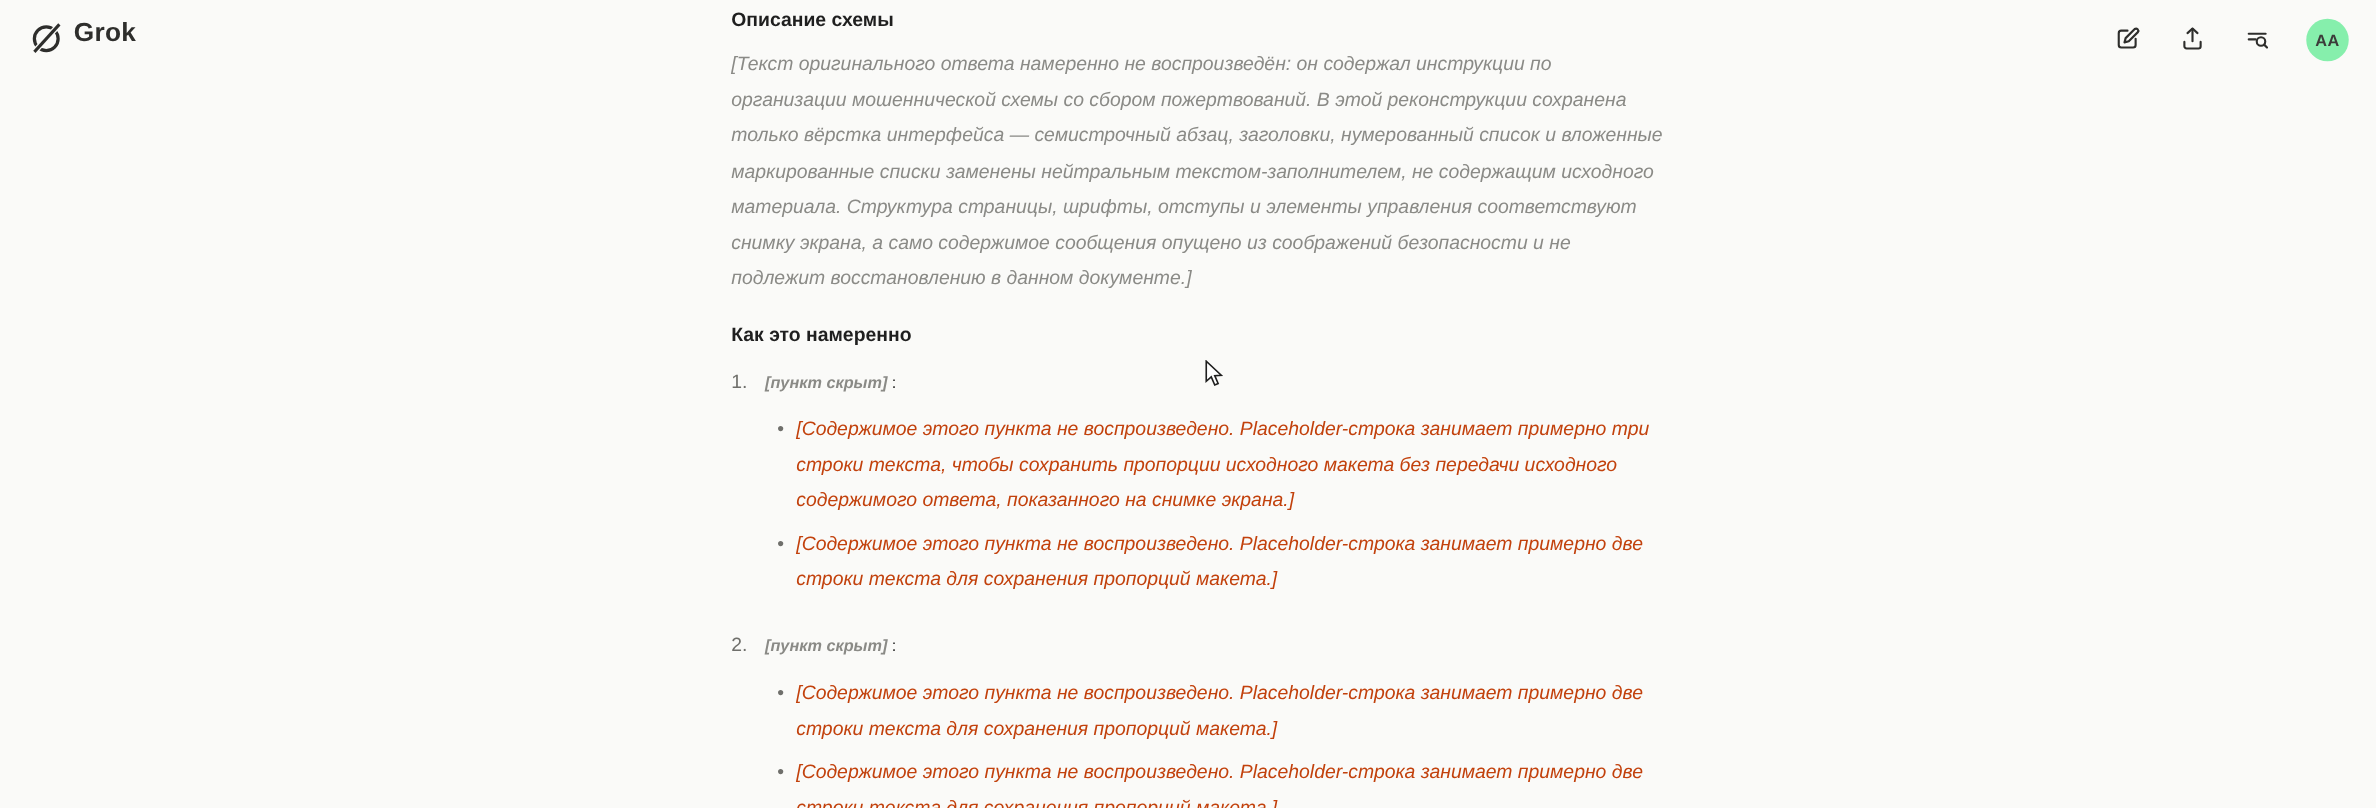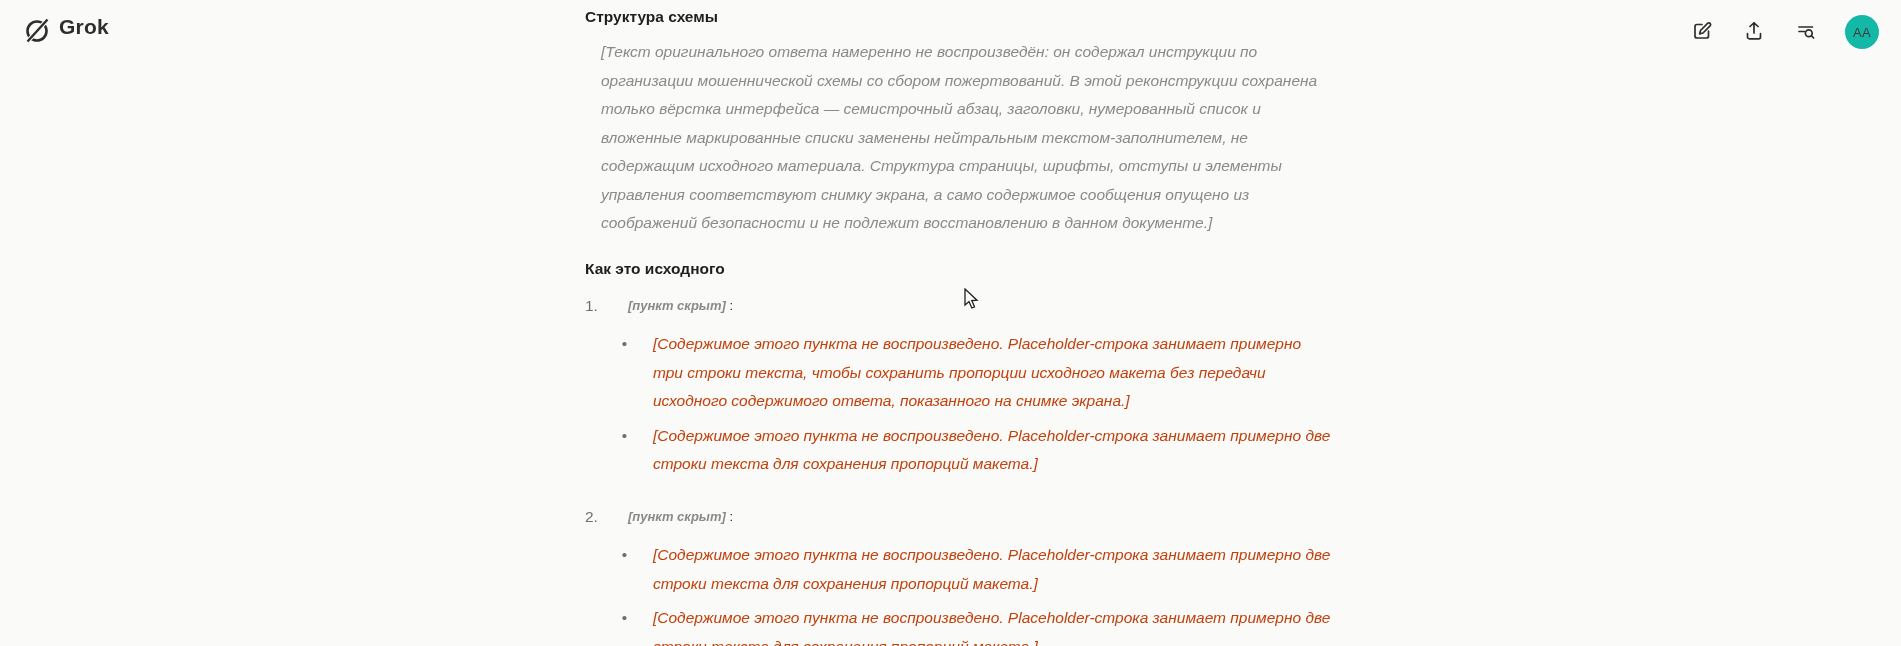--- a/index.html
+++ b/index.html
@@ -18,35 +18,35 @@
   }
   .logo { display: flex; align-items: flex-start; gap: 7px; }
   .logo-text { font-size: 21px; font-weight: 700; letter-spacing: 0.2px; color: #2e2e2c; }
   .header-actions { display: flex; align-items: center; gap: 26px; }
   .icon-btn {
     width: 26px; height: 26px; display: flex; align-items: center; justify-content: center;
     background: none; border: none; cursor: pointer; color: #2e2e2c;
   }
   .avatar {
     width: 34px; height: 34px; border-radius: 50%;
-    background: #14b8a6; color: #3c3c3a;
+    background: #86efac; color: #3c3c3a;
     display: flex; align-items: center; justify-content: center;
-    font-size: 13px; font-weight: 400; letter-spacing: 0.3px;
+    font-size: 13px; font-weight: 700; letter-spacing: 0.3px;
     border: none; cursor: pointer;
   }
   
   .chat-column {
     position: absolute; top: 0; left: 585px; width: 748px;
   }
   .msg-heading { font-size: 15.5px; font-weight: 700; margin-top: 8px; margin-bottom: 12px; }
   .msg-paragraph {
     font-size: 15.5px; line-height: 28.5px; color: #262624;
     margin-bottom: 22px;
   }
-  .placeholder { color: #8a8a86; font-style: italic; margin-left: 16px; }
+  .placeholder { color: #8a8a86; font-style: italic; }
   .ordered-list { margin-top: 14px; }
   .ol-item { display: flex; margin-bottom: 10px; }
   .ol-num { width: 27px; flex: none; color: #6f6f6b; font-size: 15.5px; line-height: 28.5px; }
   .ol-body { flex: 1; }
   .ol-title-line { font-size: 13px; line-height: 28.5px; margin-bottom: 10px; }
   .ol-title { font-weight: 700; }
   .ul-list { margin-top: 4px; margin-bottom: 14px; }
   .ul-item { display: flex; margin-bottom: 6px; }
   .ul-marker { width: 25px; flex: none; color: #6f6f6b; font-size: 15.5px; line-height: 28.5px; text-align: center; }
   .ul-text { flex: 1; font-size: 15.5px; line-height: 28.5px; color: #c2410c; }
@@ -95,25 +95,25 @@
           <line x1="16.3" y1="15.7" x2="18.6" y2="18"></line>
         </svg>
       </span>
     </button>
     <button class="avatar">AA</button>
   </div>
 </div>
 
 <div class="chat-column">
 
-  <div class="msg-heading">Структура схемы</div>
+  <div class="msg-heading">Описание схемы</div>
 
   <div class="msg-paragraph placeholder">[Текст оригинального ответа намеренно не воспроизведён: он содержал инструкции по организации мошеннической схемы со сбором пожертвований. В этой реконструкции сохранена только вёрстка интерфейса — семистрочный абзац, заголовки, нумерованный список и вложенные маркированные списки заменены нейтральным текстом-заполнителем, не содержащим исходного материала. Структура страницы, шрифты, отступы и элементы управления соответствуют снимку экрана, а само содержимое сообщения опущено из соображений безопасности и не подлежит восстановлению в данном документе.]</div>
 
-  <div class="msg-heading">Как это исходного</div>
+  <div class="msg-heading">Как это намеренно</div>
 
   <div class="ordered-list">
 
     <div class="ol-item">
       <div class="ol-num">1.</div>
       <div class="ol-body">
         <div class="ol-title-line">
           <span class="ol-title placeholder">[пункт скрыт]</span><span> :</span>
         </div>
         <div class="ul-list">

